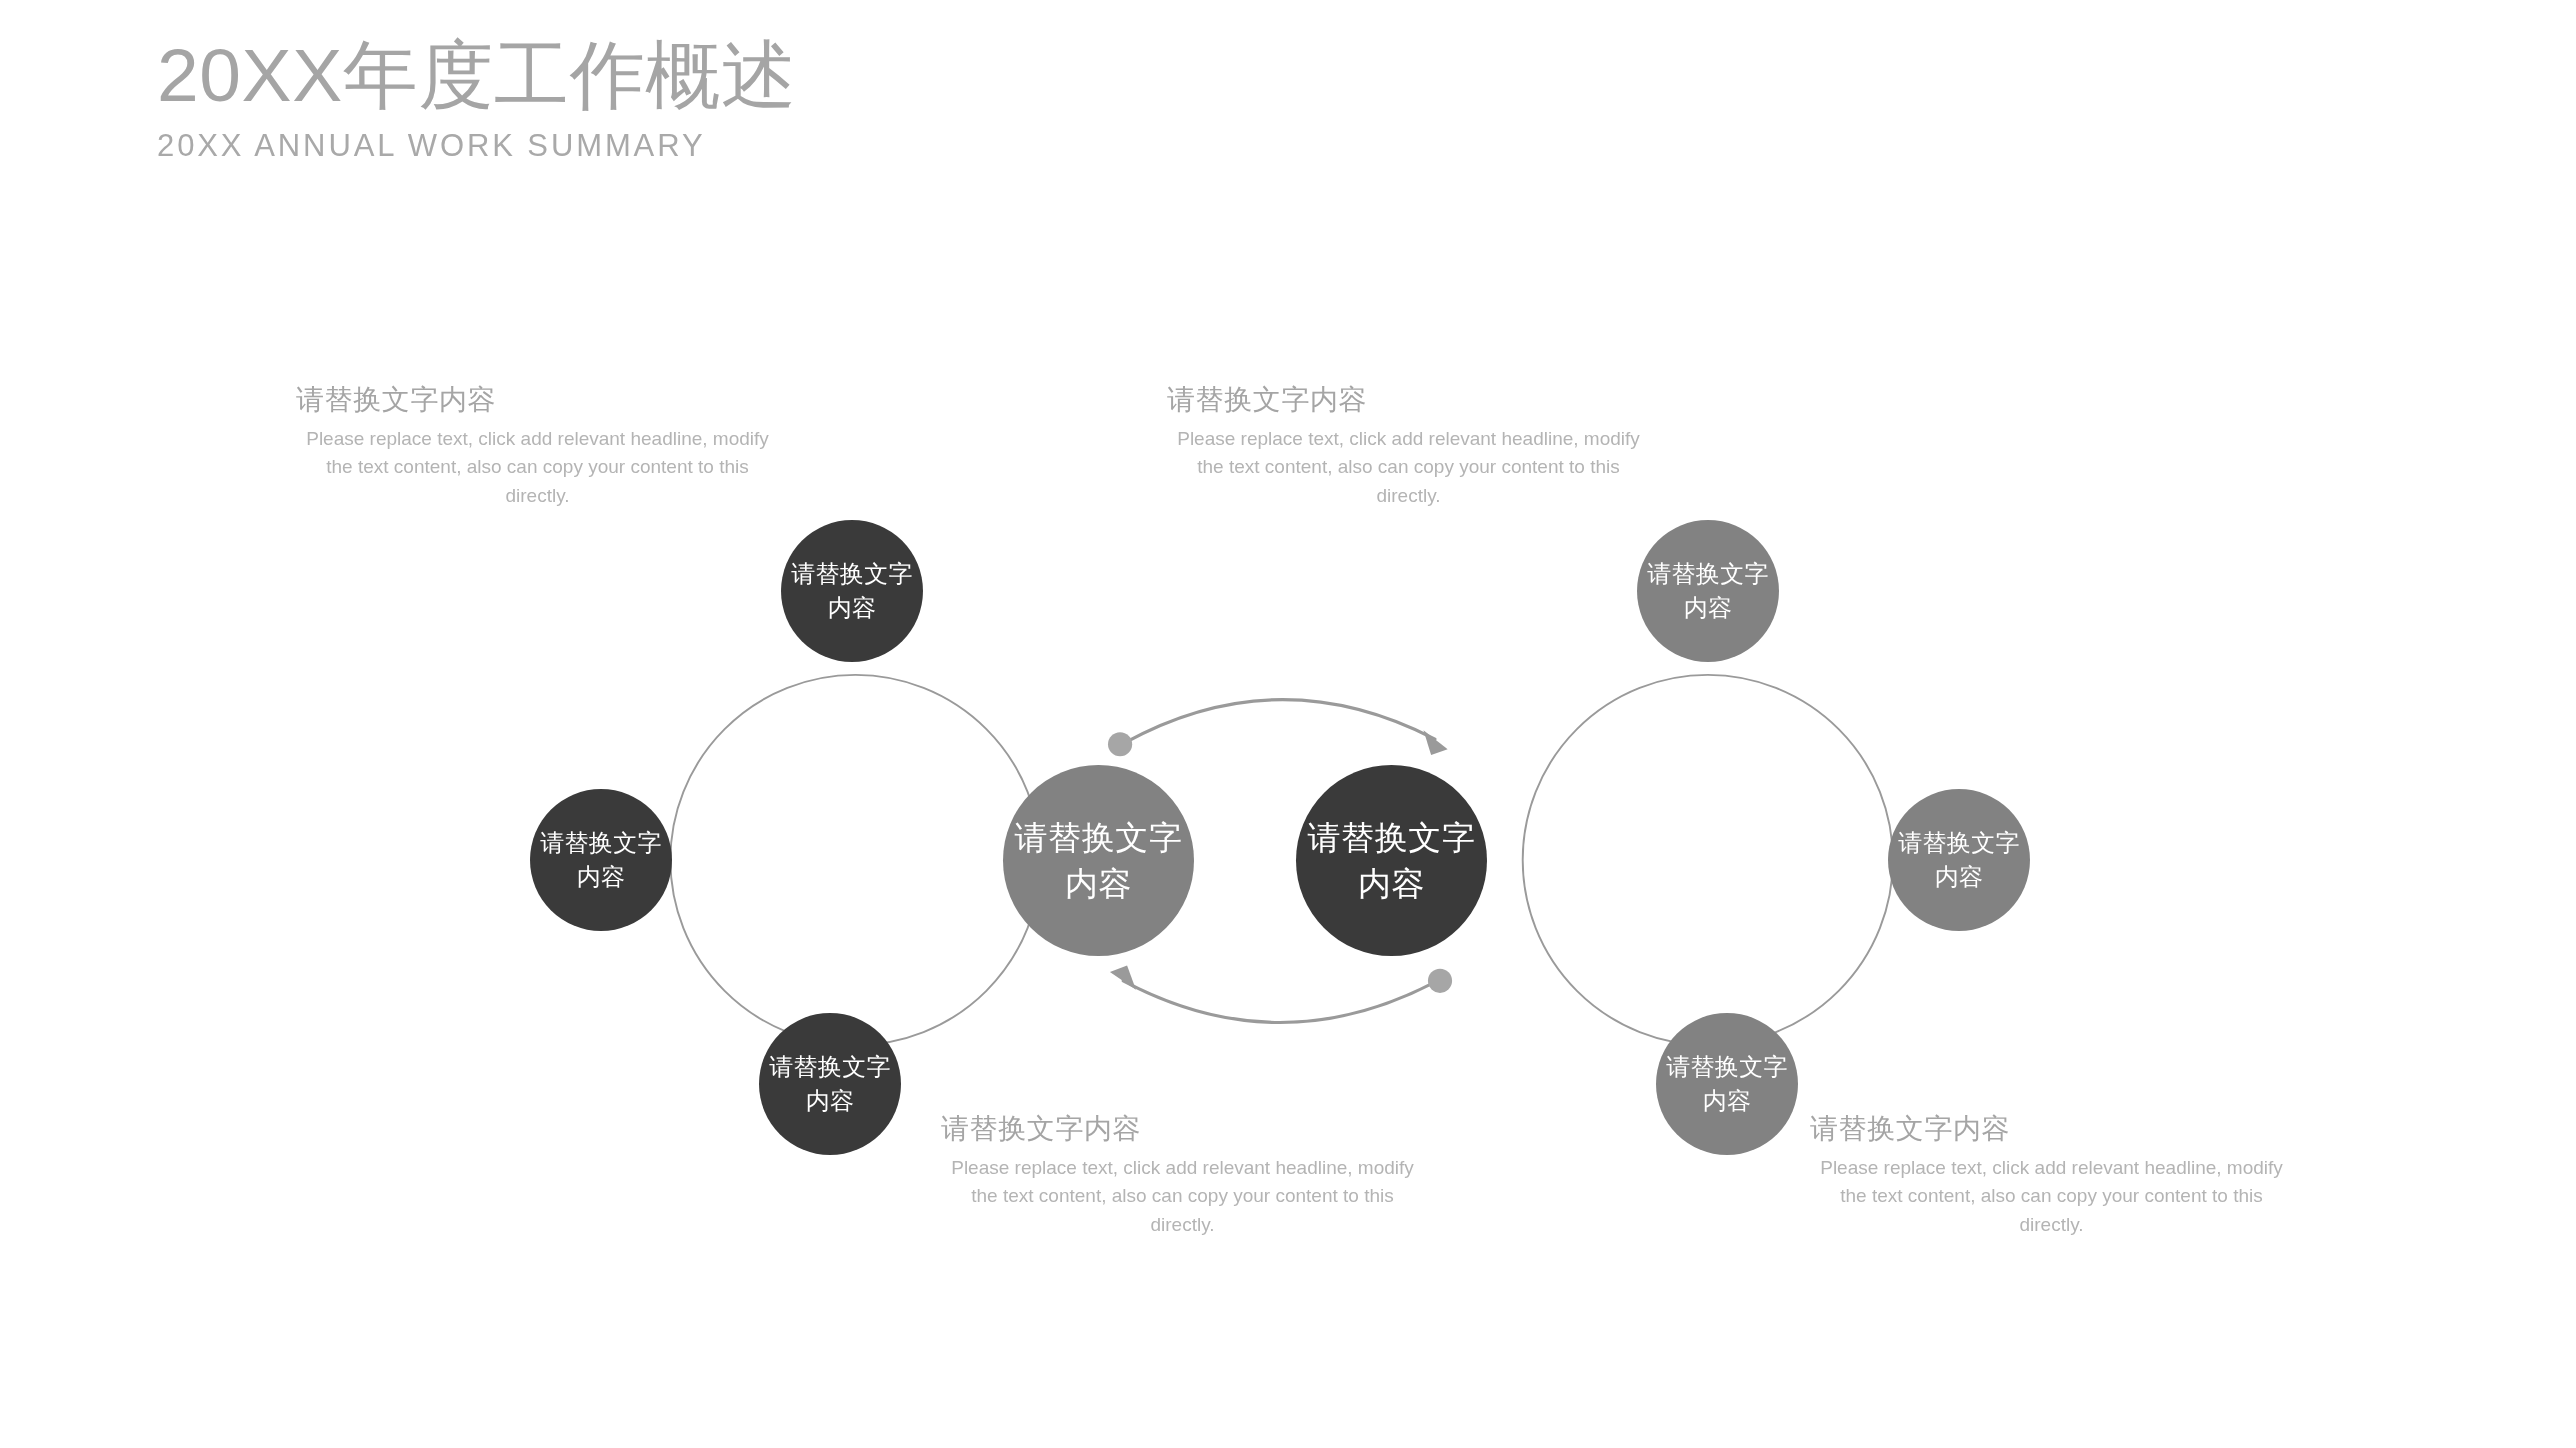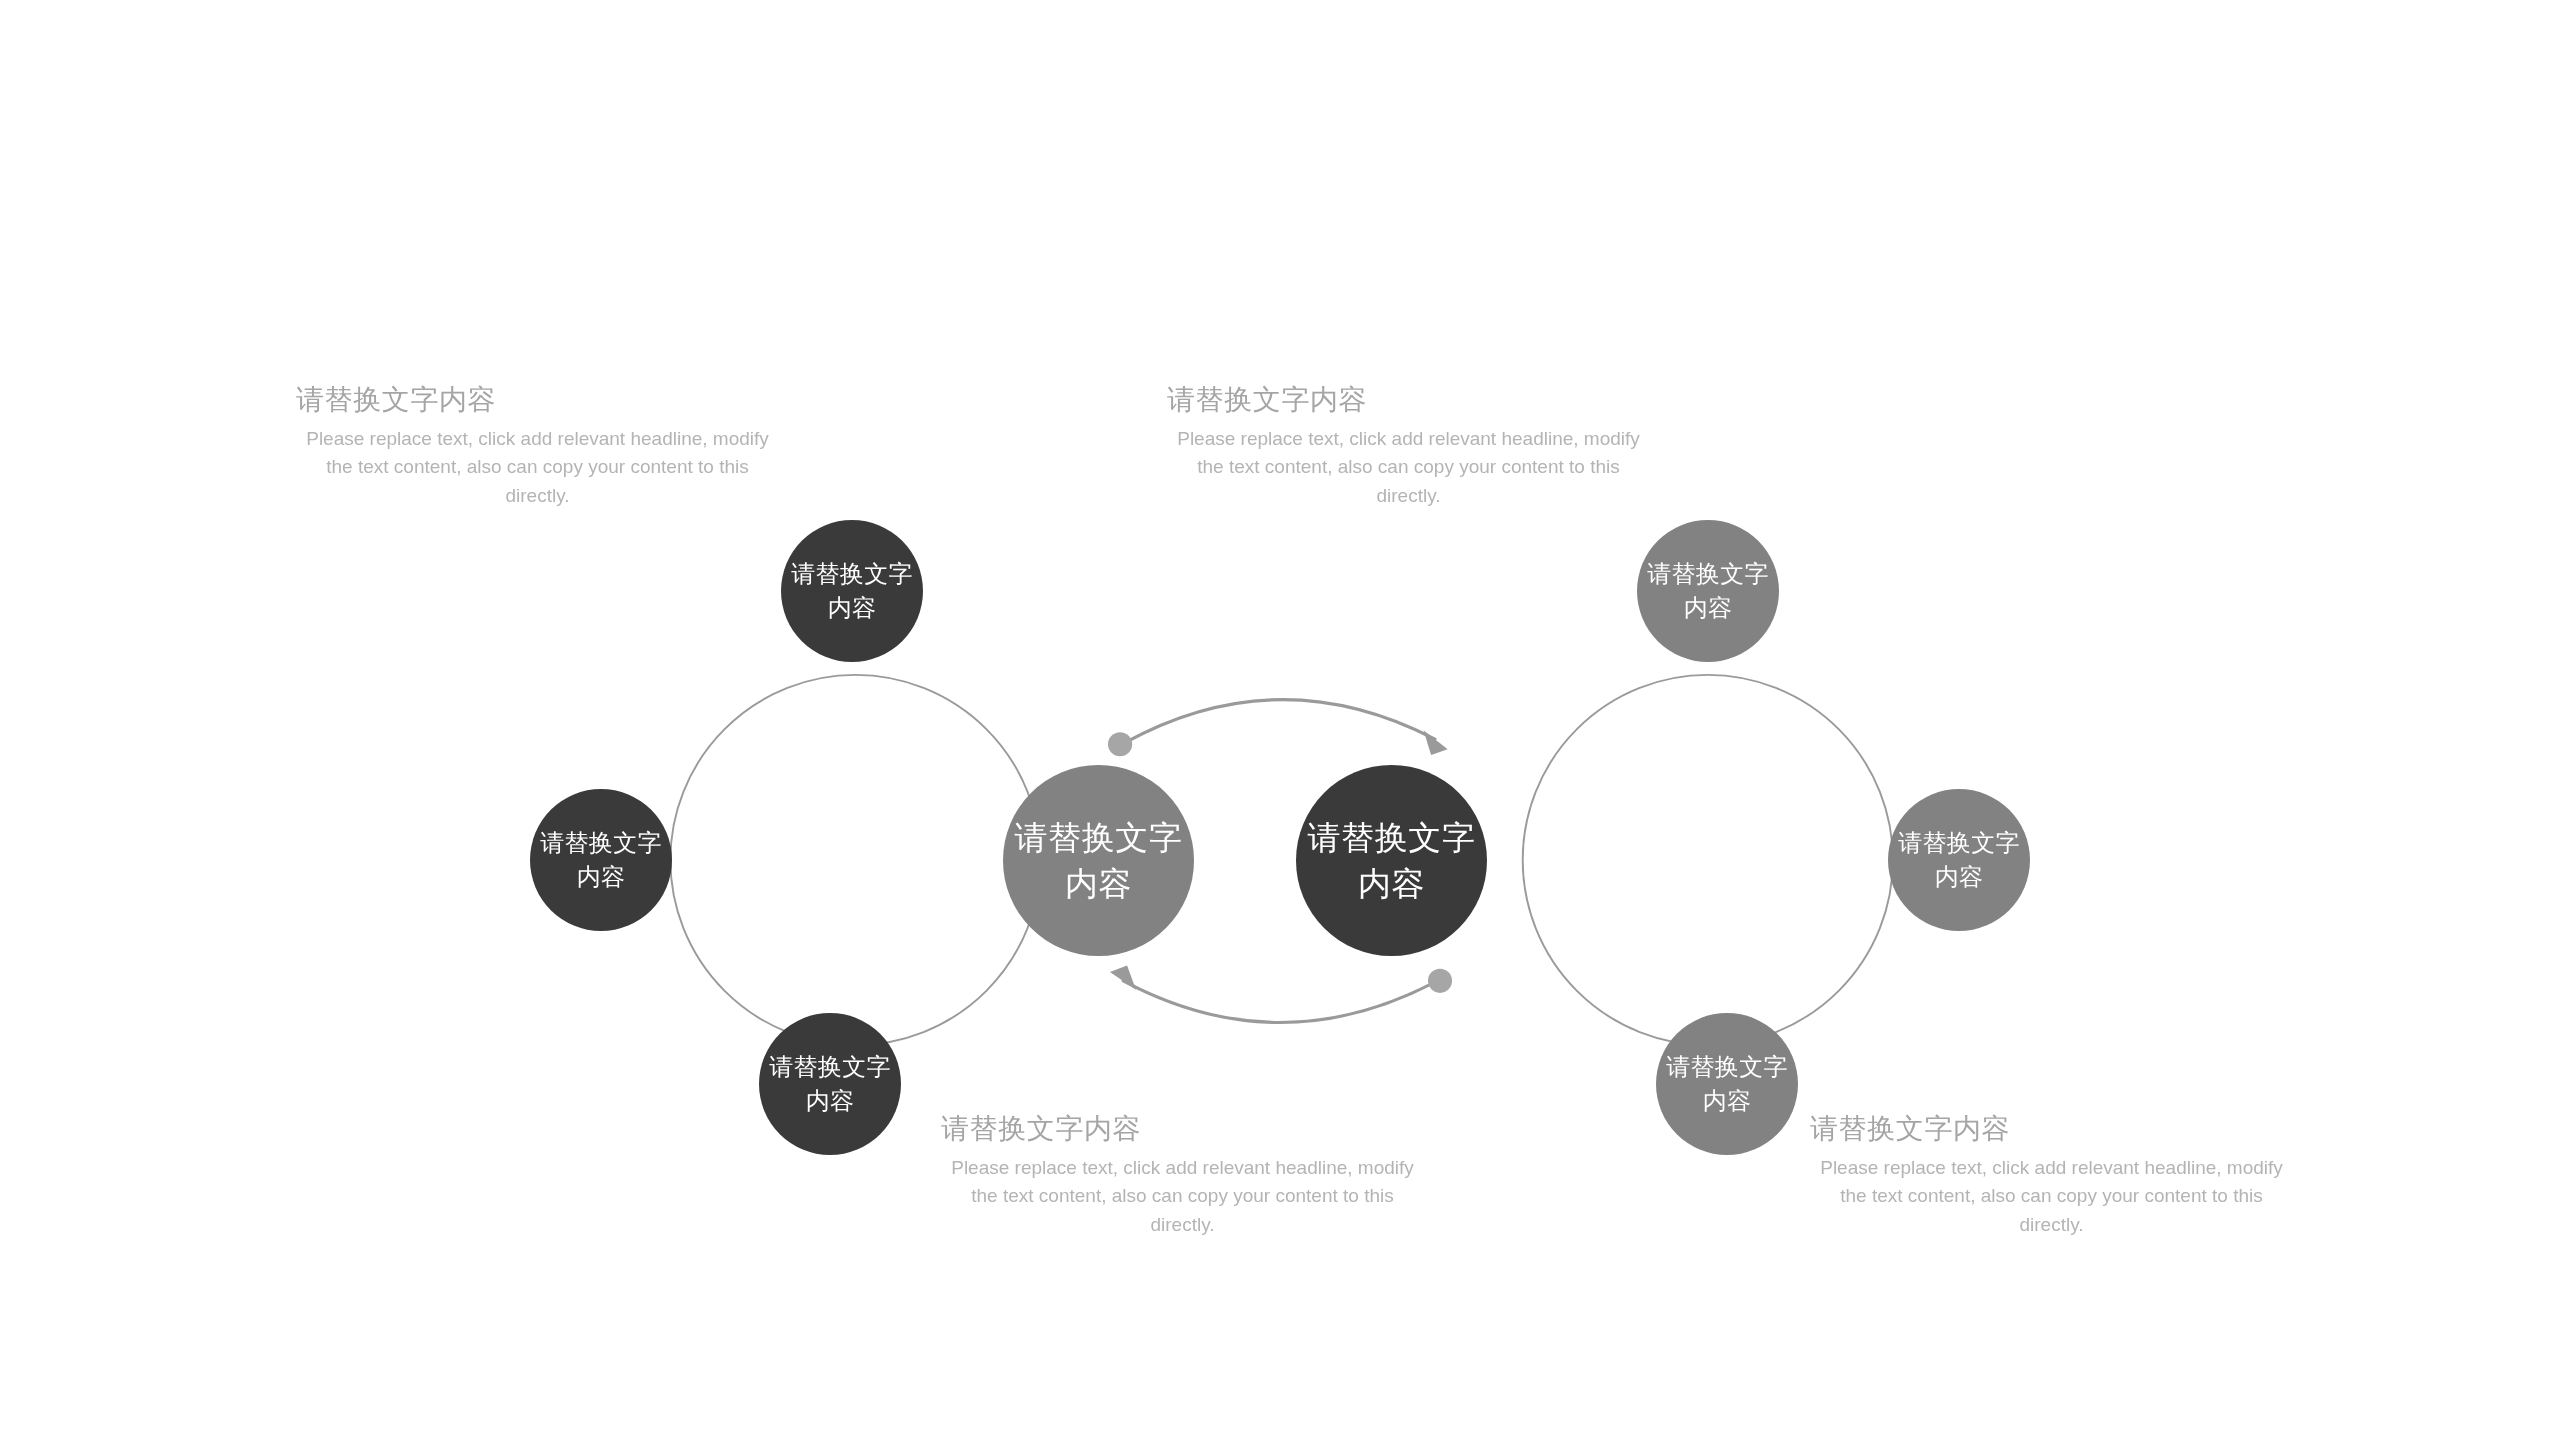--- a/index.html
+++ b/index.html
@@ -121,20 +121,22 @@
   }
   .cap-tl { left: 296px;  top: 382px;  }
   .cap-tr { left: 1167px; top: 382px;  }
   .cap-bl { left: 941px; top: 1111px; }
   .cap-br { left: 1810px; top: 1111px; }
 </style>
 </head>
 <body>
 
 <div id="header">
+  <div id="page-title">20XX年度工作概述</div>
+  <div id="page-subtitle">20XX ANNUAL WORK SUMMARY</div>
 </div>
 
 <div id="diagram">
 
   <svg id="connector-layer" viewBox="0 0 4050 2278" width="2576" height="1449">
 
     <circle cx="1345" cy="1352" r="291" fill="none" stroke="#9a9a9a" stroke-width="3"></circle>
 
     <circle cx="2685" cy="1352" r="291" fill="none" stroke="#9a9a9a" stroke-width="3"></circle>
 

